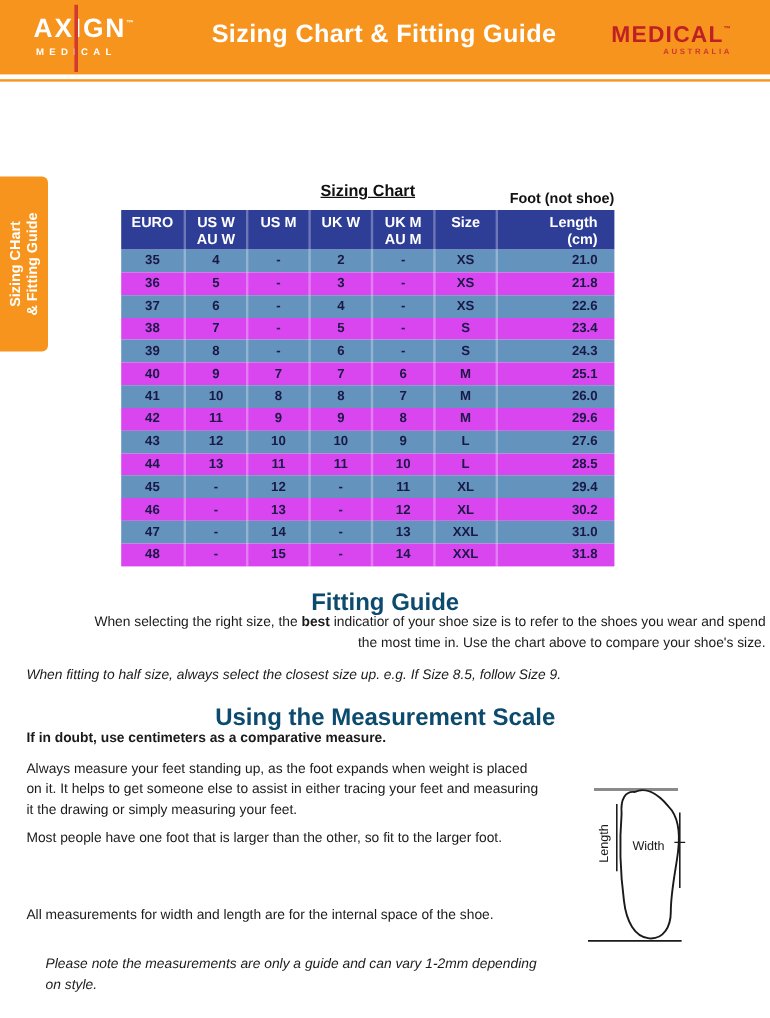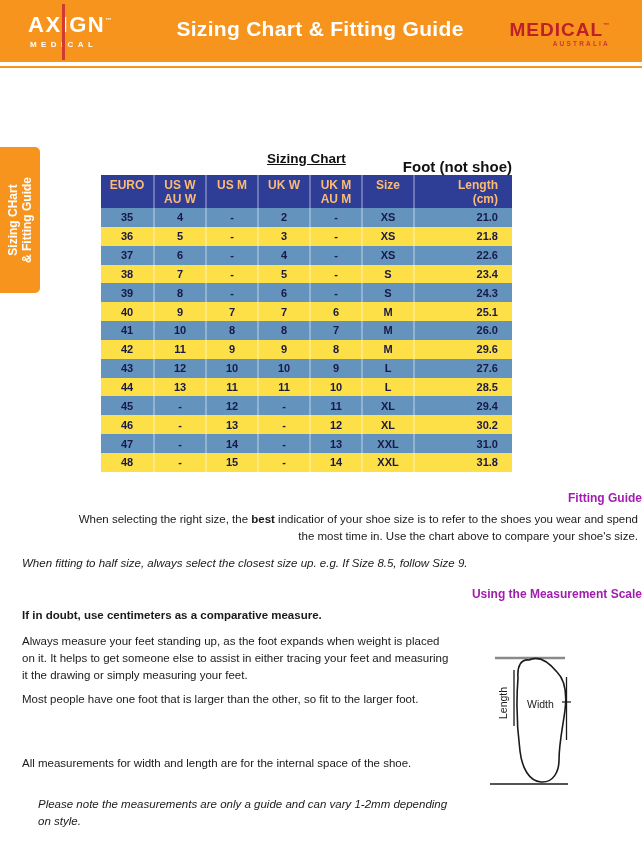--- a/index.html
+++ b/index.html
@@ -22,36 +22,36 @@
   .archline-tm{font-size:6px;vertical-align:9px;}
   .archline-sub{font-size:6.5px;font-weight:bold;letter-spacing:2.2px;margin-top:0;color:#CE3A2E;}
   
   .side-tab{position:absolute;left:0;top:147px;width:40px;height:146px;background:#F7941D;
     border-radius:0 5px 5px 0;display:flex;align-items:center;justify-content:center;}
   .side-tab span{transform:rotate(-90deg);white-space:pre;color:#fff;font-weight:bold;
     font-size:12px;line-height:14px;text-align:center;}
   
   .chart-title{position:absolute;left:101px;top:151px;width:411px;text-align:center;
     font-size:13.5px;font-weight:bold;color:#111;text-decoration:underline;}
-  .foot-label{position:absolute;right:130px;top:158px;font-size:15px;font-weight:bold;color:#111;}
+  .foot-label{position:absolute;right:130px;top:158px;font-size:12px;font-weight:bold;color:#111;}
   .sizing-table{position:absolute;left:101px;top:175px;width:411px;}
   .thead{display:flex;height:33px;background:#2E3D96;}
   .th{display:flex;align-items:flex-start;justify-content:center;padding-top:3px;
-    color:#fdba74;font-size:12px;font-weight:bold;line-height:14px;white-space:pre-line;
+    color:#ffffff;font-size:12px;font-weight:bold;line-height:14px;white-space:pre-line;
     text-align:center;box-sizing:border-box;}
   .tr{display:flex;height:18.857px;}
   .tr.dark{background:#6493BE;}
-  .tr.light{background:#fde047;}
+  .tr.light{background:#d946ef;}
   .td{display:flex;align-items:center;justify-content:center;
     font-size:11px;font-weight:bold;color:#191945;box-sizing:border-box;}
   .c0,.c1,.c2,.c3,.c4,.c5{width:52px;}
   .c6{width:99px;justify-content:flex-end;padding-right:14px;text-align:right;}
   .td + .td, .th + .th{border-left:2px solid rgba(255,255,255,0.30);}
   
-  .h2{position:absolute;left:0;width:642px;text-align:right;font-size:12px;font-weight:bold;color:#a21caf;}
+  .h2{position:absolute;left:0;width:642px;text-align:center;font-size:20px;font-weight:bold;color:#0c4a6e;}
   .para{position:absolute;left:22px;font-size:11.5px;line-height:17px;color:#1a1a1a;white-space:pre-line;}
   
   .foot-svg{position:absolute;left:483px;top:648px;}
 </style>
 </head>
 <body>
 
 <div class="banner">
   <div class="axign">
     <div class="axign-line"></div>

